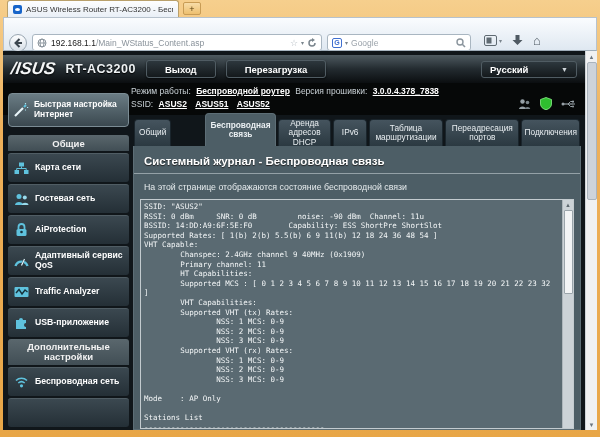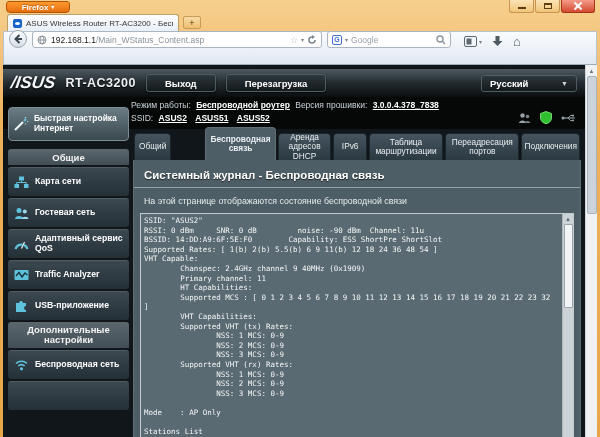--- a/index.html
+++ b/index.html
@@ -31,29 +31,29 @@
     border-radius:3px 3px 0 0; display:flex; align-items:center; padding:0 5px; gap:4px; }
   .favicon { width:9px; height:9px; border-radius:2px; background:#1664c9; flex:none;
     display:flex; align-items:center; justify-content:center; }
   .favicon span{ width:5px; height:3px; border-radius:50%; background:#fff; }
   .tab-title { font-size:8px; color:#333; white-space:nowrap; overflow:hidden; }
   .newtab { position:absolute; left:183px; bottom:2px; width:18px; height:13px;
     background:linear-gradient(180deg,#f7dca8,#eec06f); border:1px solid #c89c55; border-radius:2px;
     font-size:9px; color:#5a4010; display:flex; align-items:center; justify-content:center; }
 
   .navbar { position:relative; margin:0 3px; height:24px; background:linear-gradient(180deg,#fafcfe,#dfe8f1);
-    border:1px solid #b7c2cd; border-bottom:1px solid #9fadb9; display:flex; align-items:flex-end; padding:16px 5px; gap:5px; }
+    border:1px solid #b7c2cd; border-bottom:1px solid #9fadb9; display:flex; align-items:flex-start; padding:16px 5px; gap:5px; }
   .back-btn { width:18px; height:18px; border-radius:50%; background:linear-gradient(180deg,#fdfeff,#d6dee6);
     border:1px solid #9aa7b2; display:flex; align-items:center; justify-content:center; flex:none; }
   .urlbox { width:290px; height:17px; background:#fff; border:1px solid #a9b6c1; border-radius:3px;
     display:flex; align-items:center; padding:0 4px; gap:4px; }
   .url-text { flex:1; font-size:8.5px; white-space:nowrap; overflow:hidden; }
   .url-domain { color:#1a1a1a; } .url-path { color:#8a939b; }
   .url-icons { display:flex; align-items:center; gap:3px; color:#b4bcc3; font-size:9px; }
-  .searchbox { width:124px; height:17px; background:#fff; border:1px solid #a9b6c1; border-radius:3px;
+  .searchbox { width:144px; height:17px; background:#fff; border:1px solid #a9b6c1; border-radius:3px;
     display:flex; align-items:center; padding:0 4px; gap:3px; }
   .g-icon { width:10px; height:10px; border:1px solid #3f6fd0; border-radius:2px; color:#3f6fd0;
     font-size:7px; font-weight:bold; display:flex; align-items:center; justify-content:center; flex:none; }
   .search-text { flex:1; font-size:8.5px; color:#9aa2aa; }
   .nav-right { display:flex; align-items:center; gap:10px; margin-left:8px; color:#5b6770; }
   .glyph-home { font-size:13px; color:#4f5a63; line-height:1; }
   .caret-small { font-size:6px; color:#7a858d; }
 
   
   .page { position:relative; margin:0 3px; height:379px; background:#0d1215; display:flex; }
@@ -124,37 +124,20 @@
   .lsb-thumb { width:9px; height:84px; background:#f2f4f5; border:1px solid #9aa4aa; border-radius:1px; }
   .lsb-fill { flex:1; }
 
   svg { display:block; }
 </style>
 </head>
 <body>
 
 <div class="window">
 
-  <div class="titlebar">
-    <div class="fx-btn">
-      <span>Firefox</span>
-      <span class="fx-caret">▾</span>
-    </div>
-    <div class="win-controls">
-      <div class="wc">
-          <span class="wc-min"></span>
-        </div>
-      <div class="wc">
-          <span class="wc-max"></span>
-        </div>
-      <div class="wc close">
-          <span class="wc-x"></span>
-        </div>
-    </div>
-  </div>
 
   <div class="tabstrip">
     <div class="browser-tab">
       <span class="favicon">
           <span></span>
         </span>
       <span class="tab-title">ASUS Wireless Router RT-AC3200 - Бесп...</span>
     </div>
     <div class="newtab">+</div>
   </div>
@@ -284,20 +267,30 @@
         <div class="side-item">
           <span class="side-icon">
             <svg width="15" height="13" viewBox="0 0 15 13">
                 <circle cx="5" cy="3.5" r="2.5" fill="#5fc2dd"></circle>
                 <path d="M1 12 C1 8 9 8 9 12 Z" fill="#5fc2dd"></path>
                 <circle cx="10.8" cy="4.5" r="2" fill="#9adbec"></circle>
                 <path d="M7.6 12 C8 8.8 14.5 9 14.5 12 Z" fill="#9adbec"></path>
               </svg>
           </span>
           <span>Гостевая сеть</span>
+        </div>
+        <div class="side-item">
+          <span class="side-icon">
+            <svg width="13" height="14" viewBox="0 0 13 14">
+                <path d="M3.5 6 V4 a3 3 0 0 1 6 0 V6" stroke="#5fc2dd" stroke-width="1.8" fill="none"></path>
+                <rect x="1.5" y="6" width="10" height="7" rx="1.5" fill="#5fc2dd"></rect>
+                <circle cx="6.5" cy="9" r="1.3" fill="#17333c"></circle>
+              </svg>
+          </span>
+          <span>AiProtection</span>
         </div>
         <div class="side-item">
           <span class="side-icon">
             <svg width="15" height="12" viewBox="0 0 15 12">
                 <path d="M1.5 11 A6.3 6.3 0 0 1 13.5 11" stroke="#5fc2dd" stroke-width="2.4" fill="none"></path>
                 <path d="M7.5 10.5 L10.5 4" stroke="#17333c" stroke-width="1.6"></path>
                 <path d="M7.5 10.5 L10.5 4" stroke="#eaf6fa" stroke-width="1.2"></path>
               </svg>
           </span>
           <span>Адаптивный сервис QoS</span>

